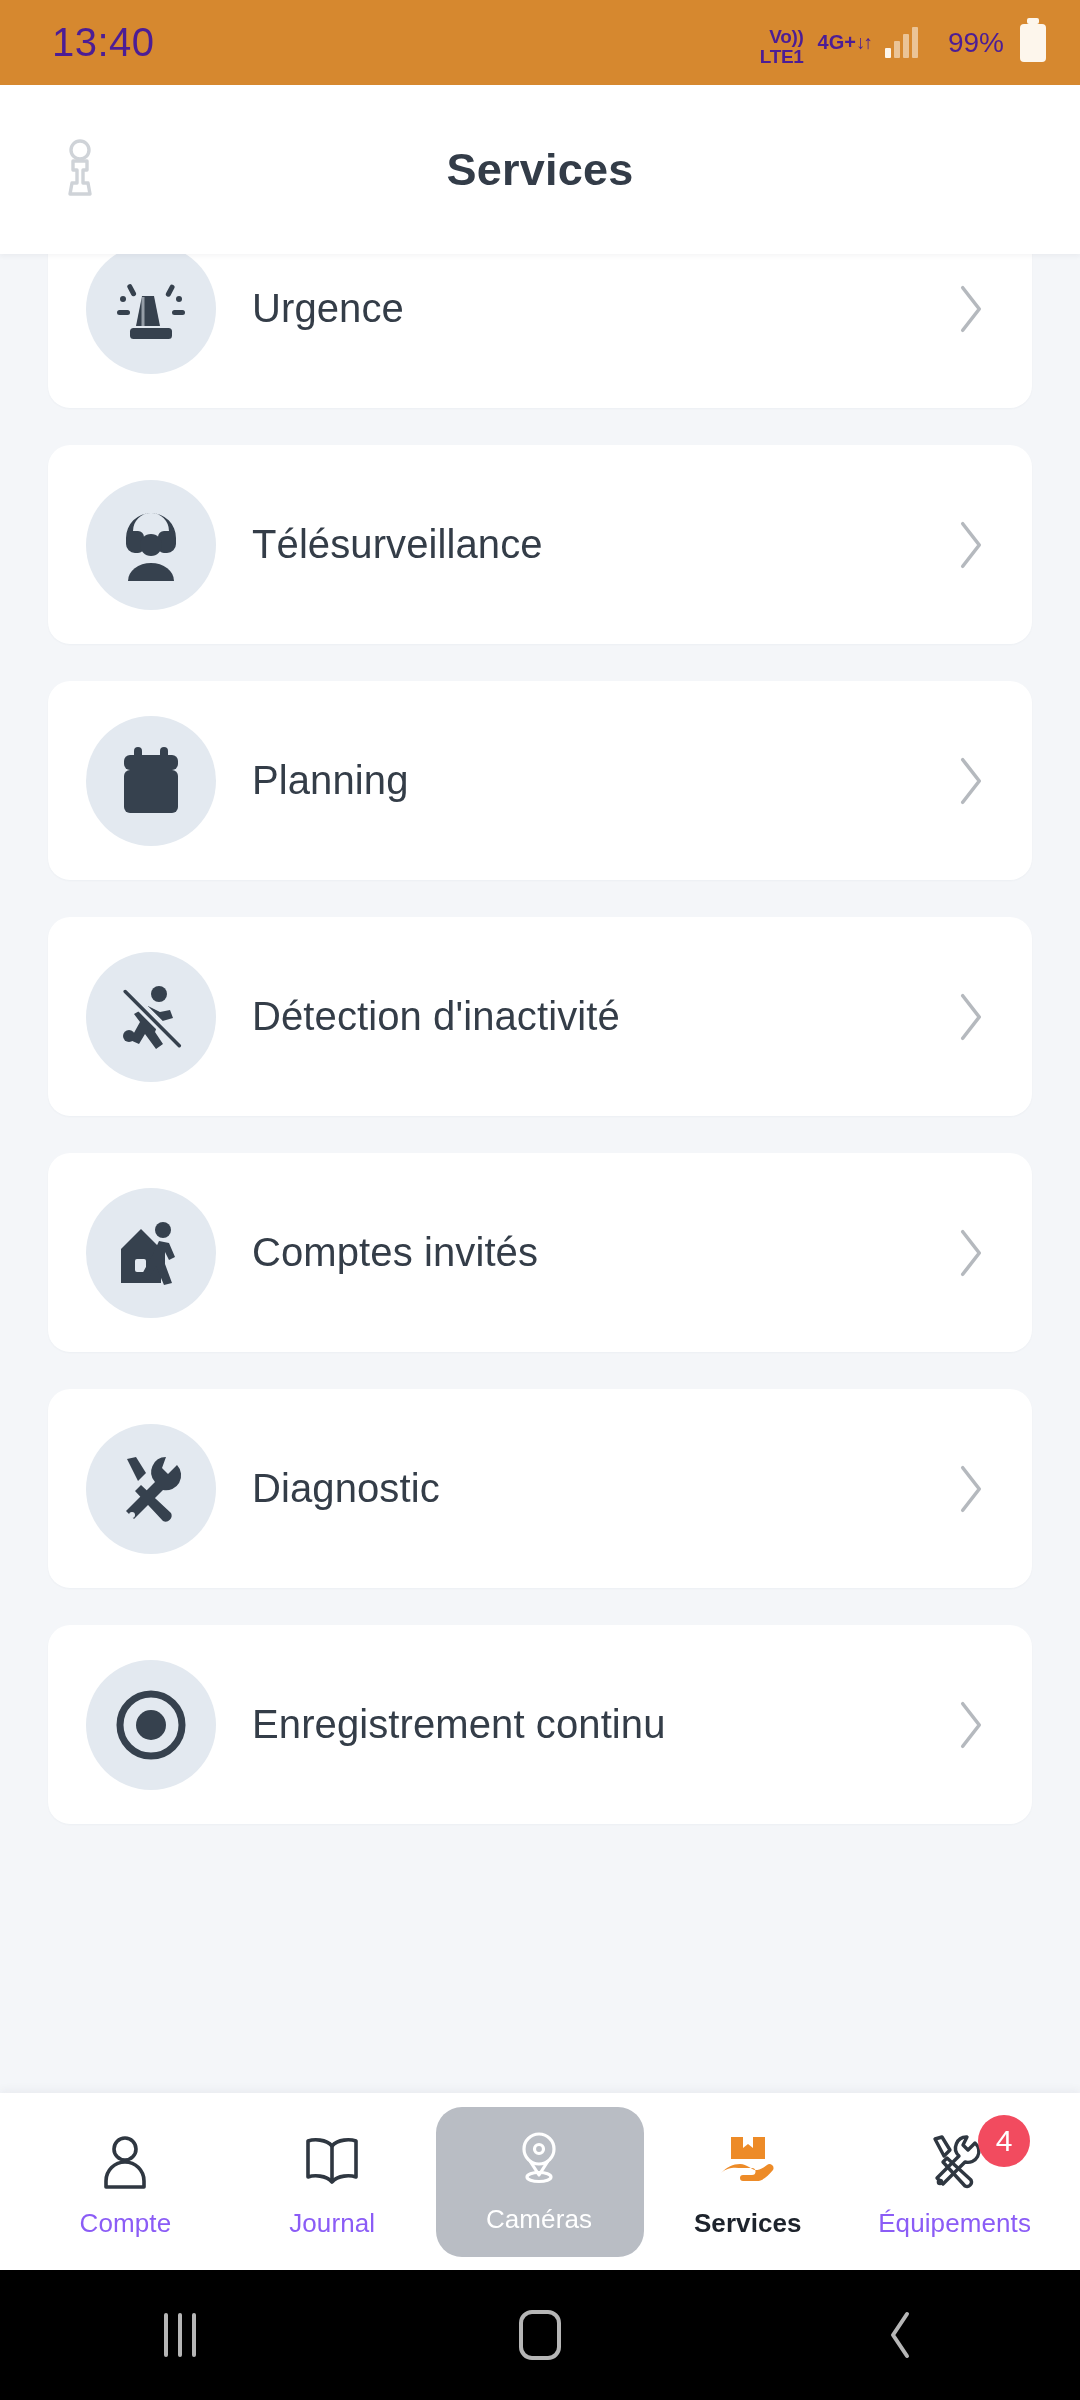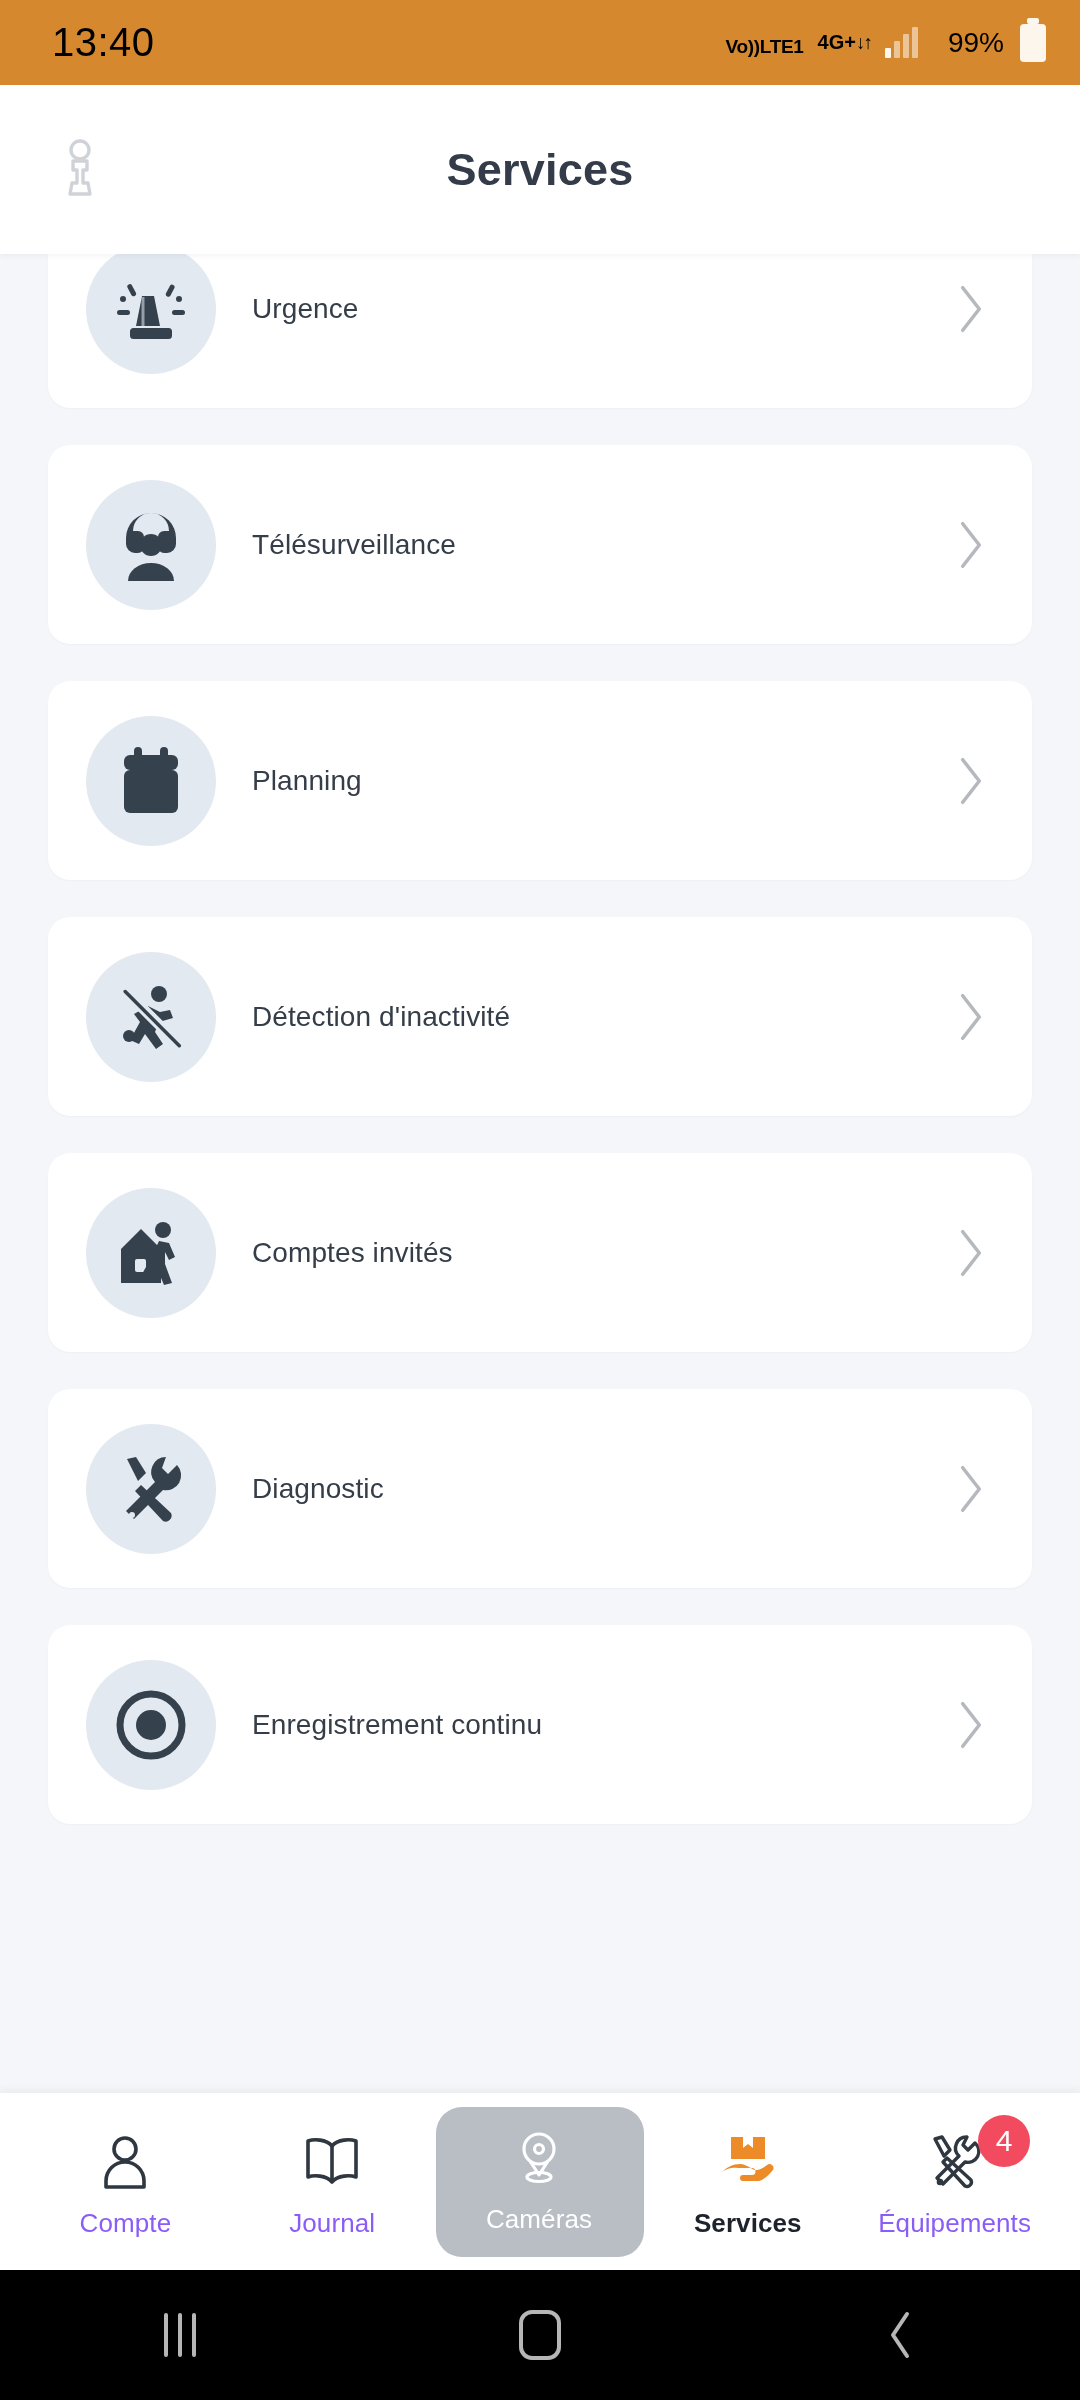--- a/index.html
+++ b/index.html
@@ -12,28 +12,28 @@
   }
 
   
   #status-bar{
     height:85px;
     background:#d6882f;
     display:flex;
     align-items:center;
     justify-content:space-between;
     padding:0 34px 0 52px;
-    color:#000000;
+    color:#4c1d95;
     position:relative;
     z-index:5;
   }
   #status-time{ font-size:40px; font-weight:400; letter-spacing:.5px; }
   #status-icons{ display:flex; align-items:center; gap:14px; }
   .volte-stack{
-    display:flex; flex-direction:row; align-items:flex-end;
+    display:flex; flex-direction:column; align-items:flex-end;
     font-size:19px; font-weight:700; line-height:1.02; letter-spacing:-.3px;margin-top:8px;
   }
   .net-stack{
     display:flex; align-items:center;
     font-size:20px; font-weight:700; line-height:1.02;
   }
   .net-stack .arrows{ font-size:19px; letter-spacing:-2px; font-weight:400; }
   .bars{ display:flex; align-items:flex-end; gap:3px; height:30px; }
   .bars i{ display:block; width:6px; background:#fdf6ec; border-radius:1px; }
   .bars i:nth-child(1){ height:10px; }
@@ -76,21 +76,21 @@
   .icon-circle{
     width:130px; height:130px; border-radius:50%;
     background:#e3e9f0;
     display:flex; align-items:center; justify-content:center;
     flex:0 0 130px;
   }
   .icon-circle svg{ display:block; }
   .service-label{
     flex:1 1 auto;
     margin-left:36px;
-    font-size:28px; color:#343d48; letter-spacing:.1px;
+    font-size:40px; color:#343d48; letter-spacing:.1px;
     white-space:nowrap;
   }
   .chevron{ flex:0 0 auto; width:30px; height:52px; }
 
   
   #tab-bar{
     position:absolute; left:0; right:0; bottom:130px; height:177px;
     background:#ffffff;
     display:flex; align-items:flex-start; justify-content:space-between;
     padding:18px 22px 0 22px;

